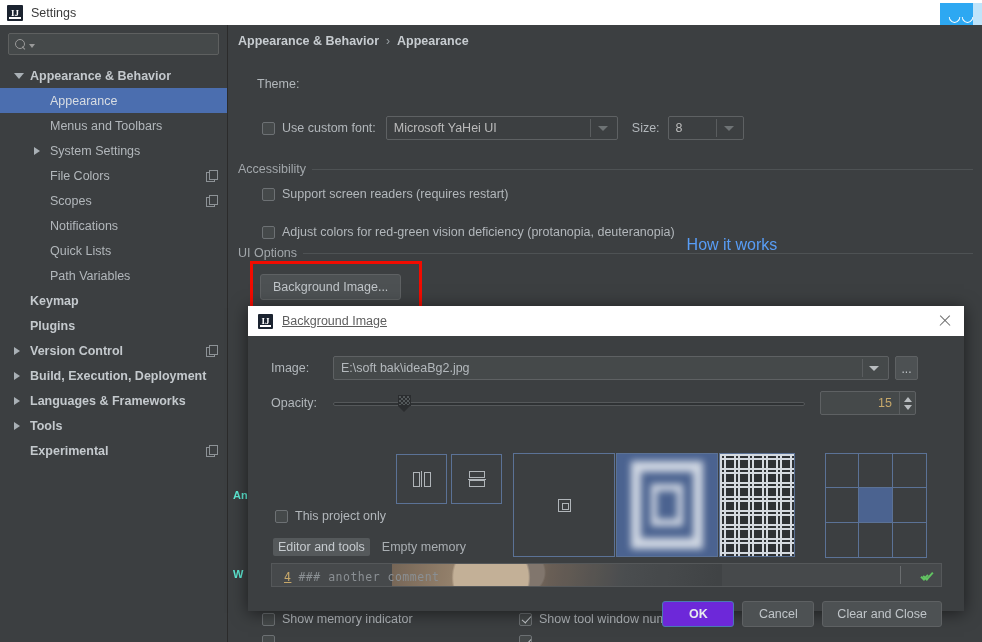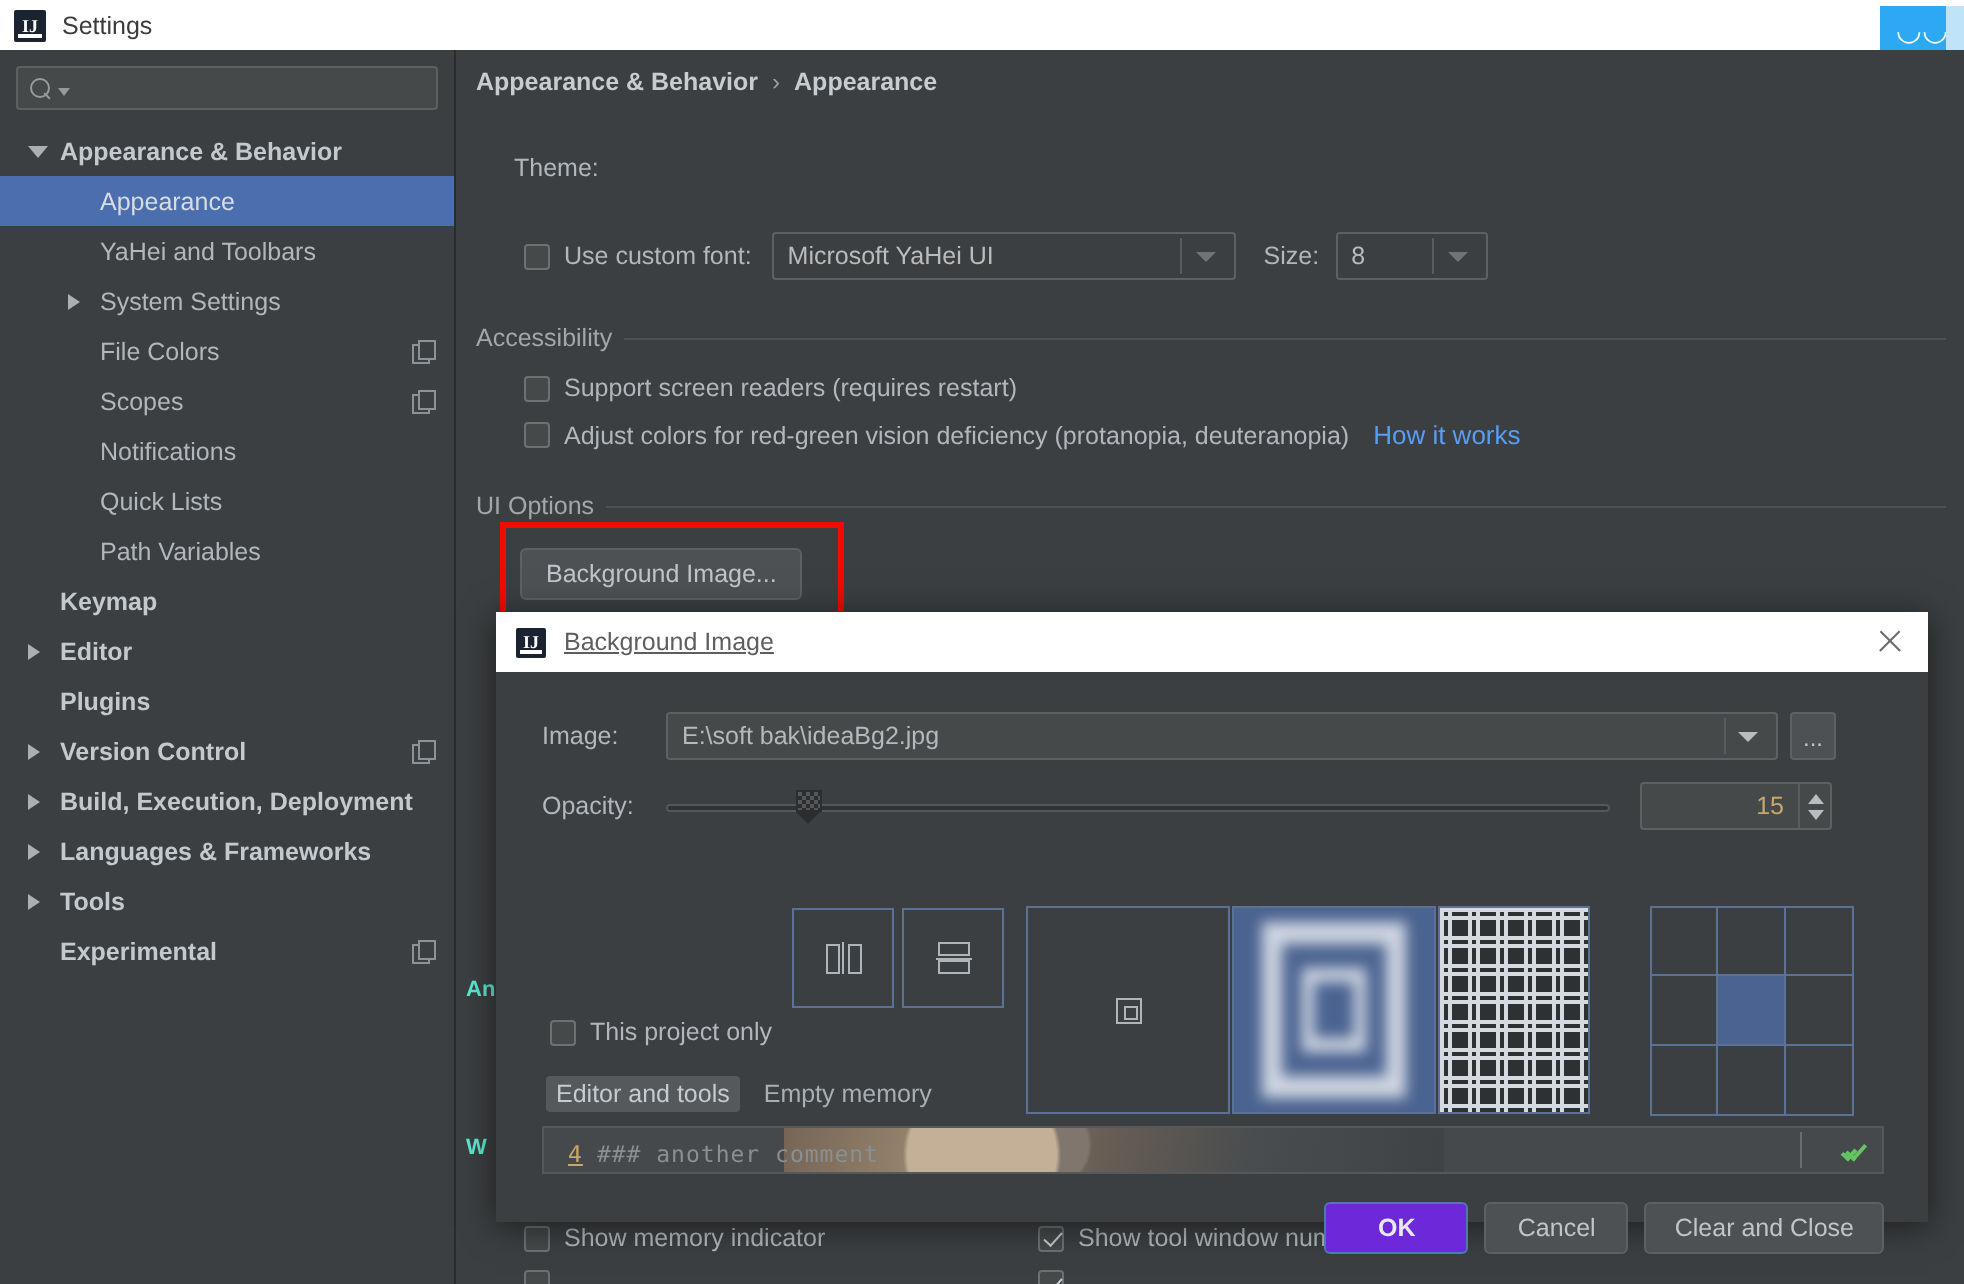--- a/index.html
+++ b/index.html
@@ -155,21 +155,21 @@
   }
 
   .section {
     position: absolute; display: flex; align-items: center; width: 735px;
   }
   .section .sec-title { color: #a2a7ab; font-size: 12.5px; white-space: nowrap; }
   .section .sec-line {
     flex: 1; height: 1px; background: #4e5254; margin-left: 6px;
   }
 
-  .link { color: #589df6; font-size: 13px; }
+  .link { color: #589df6; font-size: 16px; margin-top: 26px; }
 
   .btn {
     background: #4d5153; border: 1px solid #5e6163; border-radius: 3px;
     color: #c0c5c9; font-size: 12.5px; font-family: inherit;
     padding: 0 12px; height: 26px; cursor: default;
   }
 
   .red-box {
     position: absolute; border: 3px solid #f20b00; pointer-events: none;
   }
@@ -435,21 +435,21 @@
           <span style="display: inline-flex; align-items: center; width: 16px; flex: 0 0 auto;">
             <span class="tree-arrow none"></span>
           </span>
           <span class="tree-label">Appearance</span>
         </div>
         <div class="tree-row">
           <span style="display: inline-block; flex: 0 0 auto; width: 34px;"></span>
           <span style="display: inline-flex; align-items: center; width: 16px; flex: 0 0 auto;">
             <span class="tree-arrow none"></span>
           </span>
-          <span class="tree-label">YaHei and Toolbars</span>
+          <span class="tree-label">Menus and Toolbars</span>
         </div>
         <div class="tree-row">
           <span style="display: inline-block; flex: 0 0 auto; width: 34px;"></span>
           <span style="display: inline-flex; align-items: center; width: 16px; flex: 0 0 auto;">
             <span class="tree-arrow "></span>
           </span>
           <span class="tree-label">System Settings</span>
         </div>
         <div class="tree-row">
           <span style="display: inline-block; flex: 0 0 auto; width: 34px;"></span>
@@ -487,27 +487,20 @@
             <span class="tree-arrow none"></span>
           </span>
           <span class="tree-label">Path Variables</span>
         </div>
         <div class="tree-row">
           <span style="display: inline-block; flex: 0 0 auto; width: 14px;"></span>
           <span style="display: inline-flex; align-items: center; width: 16px; flex: 0 0 auto;">
             <span class="tree-arrow none"></span>
           </span>
           <span class="tree-label bold">Keymap</span>
-        </div>
-        <div class="tree-row">
-          <span style="display: inline-block; flex: 0 0 auto; width: 14px;"></span>
-          <span style="display: inline-flex; align-items: center; width: 16px; flex: 0 0 auto;">
-            <span class="tree-arrow "></span>
-          </span>
-          <span class="tree-label bold">Editor</span>
         </div>
         <div class="tree-row">
           <span style="display: inline-block; flex: 0 0 auto; width: 14px;"></span>
           <span style="display: inline-flex; align-items: center; width: 16px; flex: 0 0 auto;">
             <span class="tree-arrow none"></span>
           </span>
           <span class="tree-label bold">Plugins</span>
         </div>
         <div class="tree-row">
           <span style="display: inline-block; flex: 0 0 auto; width: 14px;"></span>

